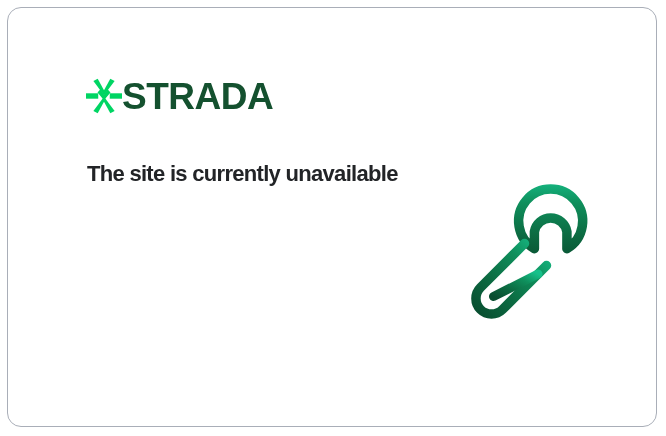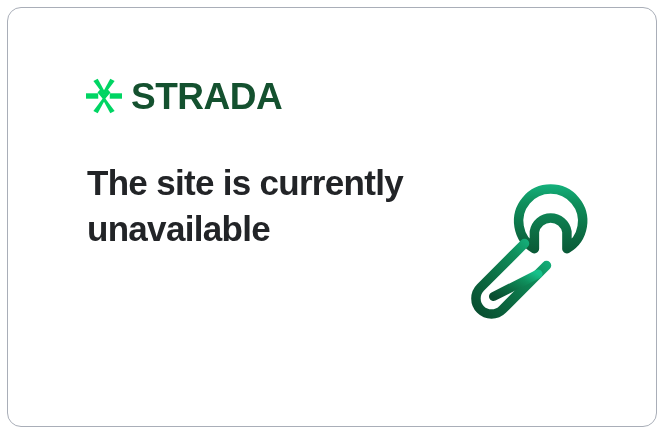--- a/index.html
+++ b/index.html
@@ -36,21 +36,20 @@
     overflow: hidden;
   }
 
   
   .logo-lockup {
     position: absolute;
     left: 78px;
     top: 69px;
     display: flex;
     align-items: center;
-    gap: 9px;
   }
   .logo-mark {
     width: 36px;
     height: 36px;
     display: block;
     flex: 0 0 auto;
   }
   .logo-word {
     font-family: "Liberation Sans", sans-serif;
     font-size: 37px;
@@ -63,21 +62,21 @@
     top: 1px;
   }
 
   
   .headline {
     position: absolute;
     left: 79px;
     top: 152px;
     width: 340px;
     font-family: "Liberation Sans", sans-serif;
-    font-size: 35px;
+    font-size: 22px;
     line-height: 1.31;
     font-weight: 700;
     letter-spacing: -0.7px;
     color: #222427;
     margin: 0;
   }
 
   
   .bodycopy {
     position: absolute;

